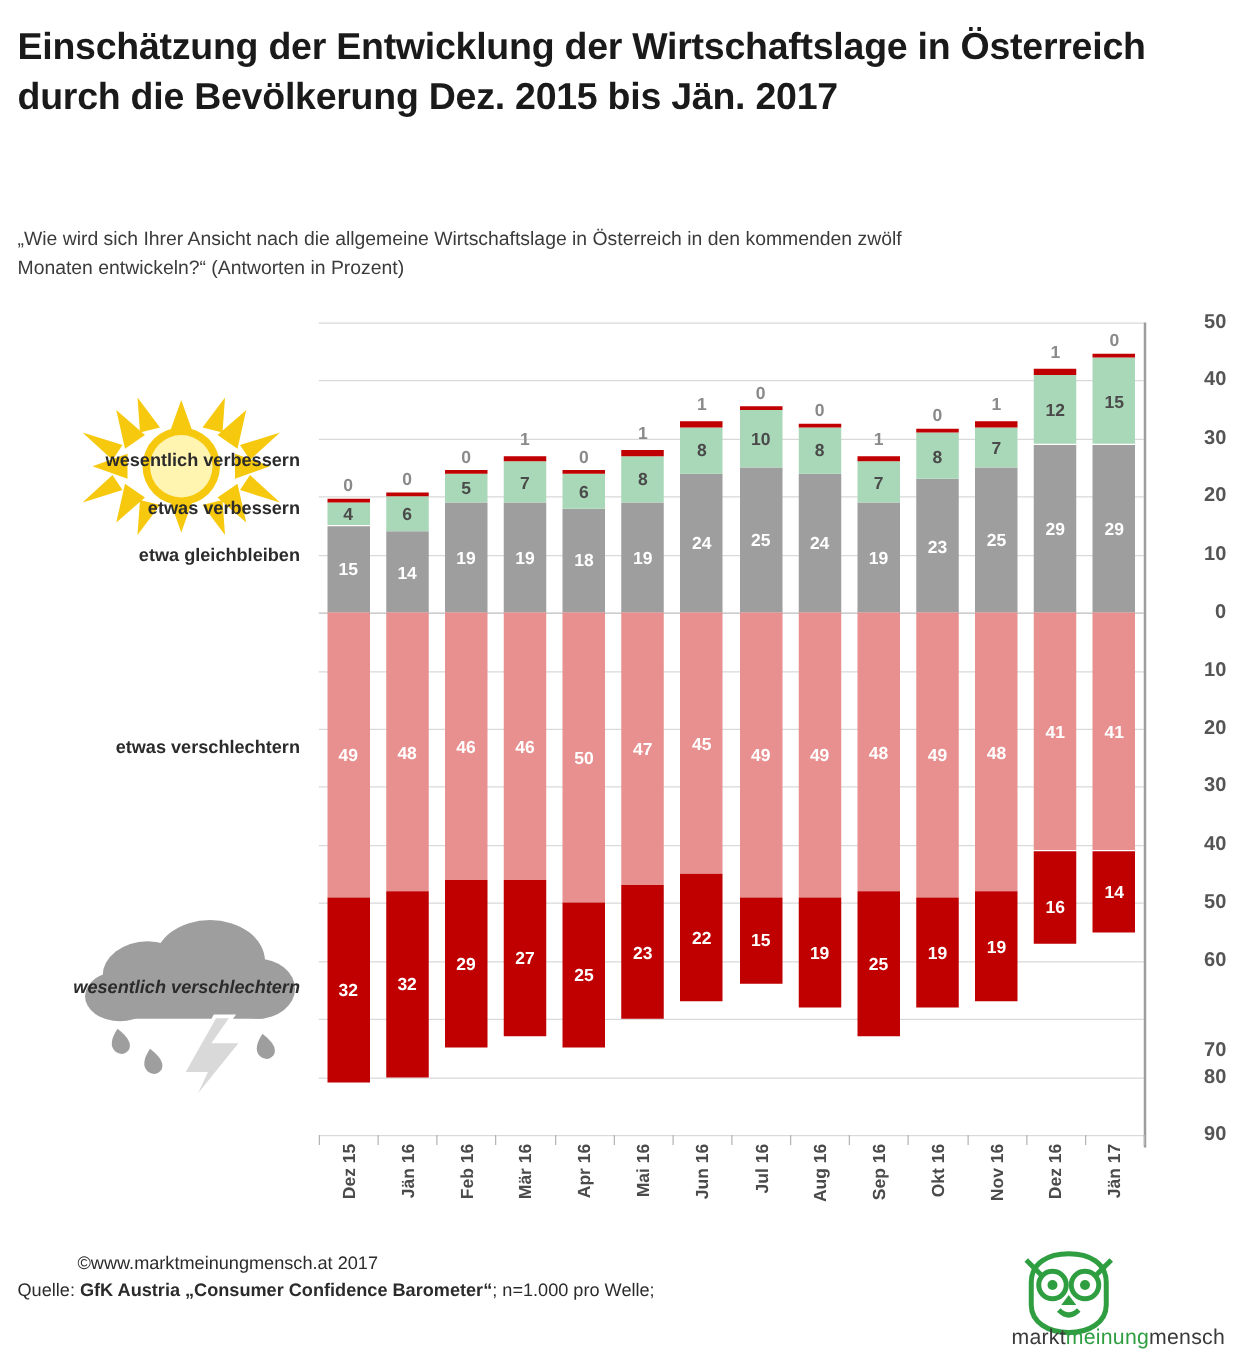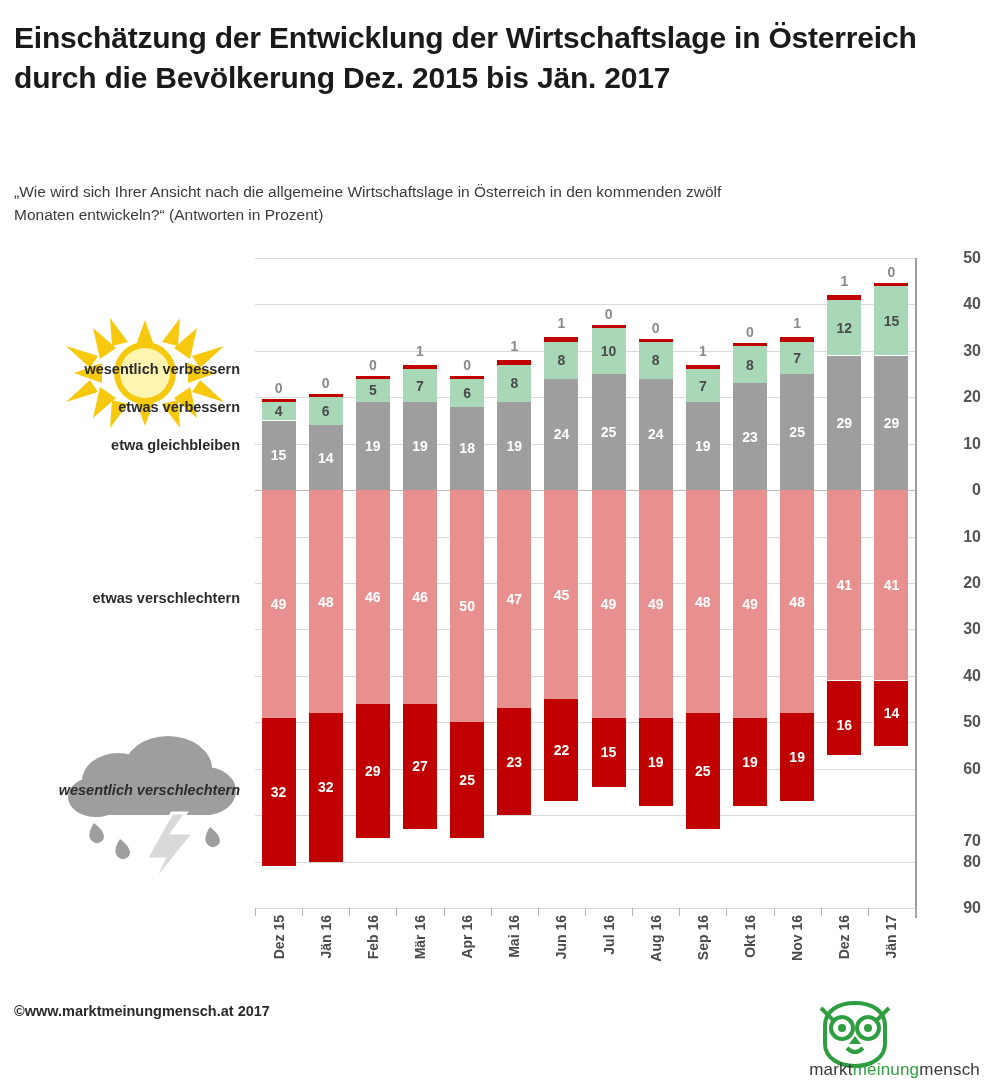--- a/index.html
+++ b/index.html
@@ -83,21 +83,21 @@
   .sun{position:absolute;left:60px;top:318px;width:170px;height:110px;}
   
   .cloud{position:absolute;left:60px;top:735px;width:185px;height:150px;}
 
   
   .footer{
     position:absolute;left:14px;top:1000px;width:700px;
     font-size:14.5px;line-height:1.55;color:#2b2b2b;
   }
   .footer .b{font-weight:bold;}
-  .footer .line1{font-weight:bold;}
+  .footer .line1{font-weight:normal;margin-left:48px;}
 
   .logo{position:absolute;left:735px;top:1000px;width:240px;height:80px;}
   .logo-text{
     position:absolute;left:735px;top:1060px;width:245px;text-align:right;
     font-size:17px;color:#2f9e41;letter-spacing:.2px;
   }
   .logo-text .dark{color:#3a3a3a;}
   .logo-text .mid{color:#2f9e41;}
 </style>
 </head>
@@ -394,20 +394,23 @@
       <div class="xlabel" style="left: 392.714px;">Aug 16</div>
       <div class="xlabel" style="left: 439.857px;">Sep 16</div>
       <div class="xlabel" style="left: 487px;">Okt 16</div>
       <div class="xlabel" style="left: 534.143px;">Nov 16</div>
       <div class="xlabel" style="left: 581.286px;">Dez 16</div>
       <div class="xlabel" style="left: 628.429px;">Jän 17</div>
     </div>
 
   <div class="footer">
     <div class="line1">©www.marktmeinungmensch.at 2017</div>
+    <div>
+      <span>Quelle: </span><span class="b">GfK Austria „Consumer Confidence Barometer“</span><span>; n=1.000 pro Welle;</span>
+    </div>
   </div>
 
   <div class="logo">
     <svg width="240" height="70" viewBox="0 0 240 70">
       <g transform="translate(78,0)" fill="none" stroke="#2f9e41" stroke-width="4">
         <path d="M12 26 C12 10 26 3 42 3 C58 3 72 10 72 26 L72 44 C72 58 58 66 42 66 C26 66 12 58 12 44 Z"></path>
         <circle cx="29" cy="28" r="11"></circle>
         <circle cx="55" cy="28" r="11"></circle>
         <path d="M8 8 L20 20"></path>
         <path d="M76 8 L64 20"></path>

